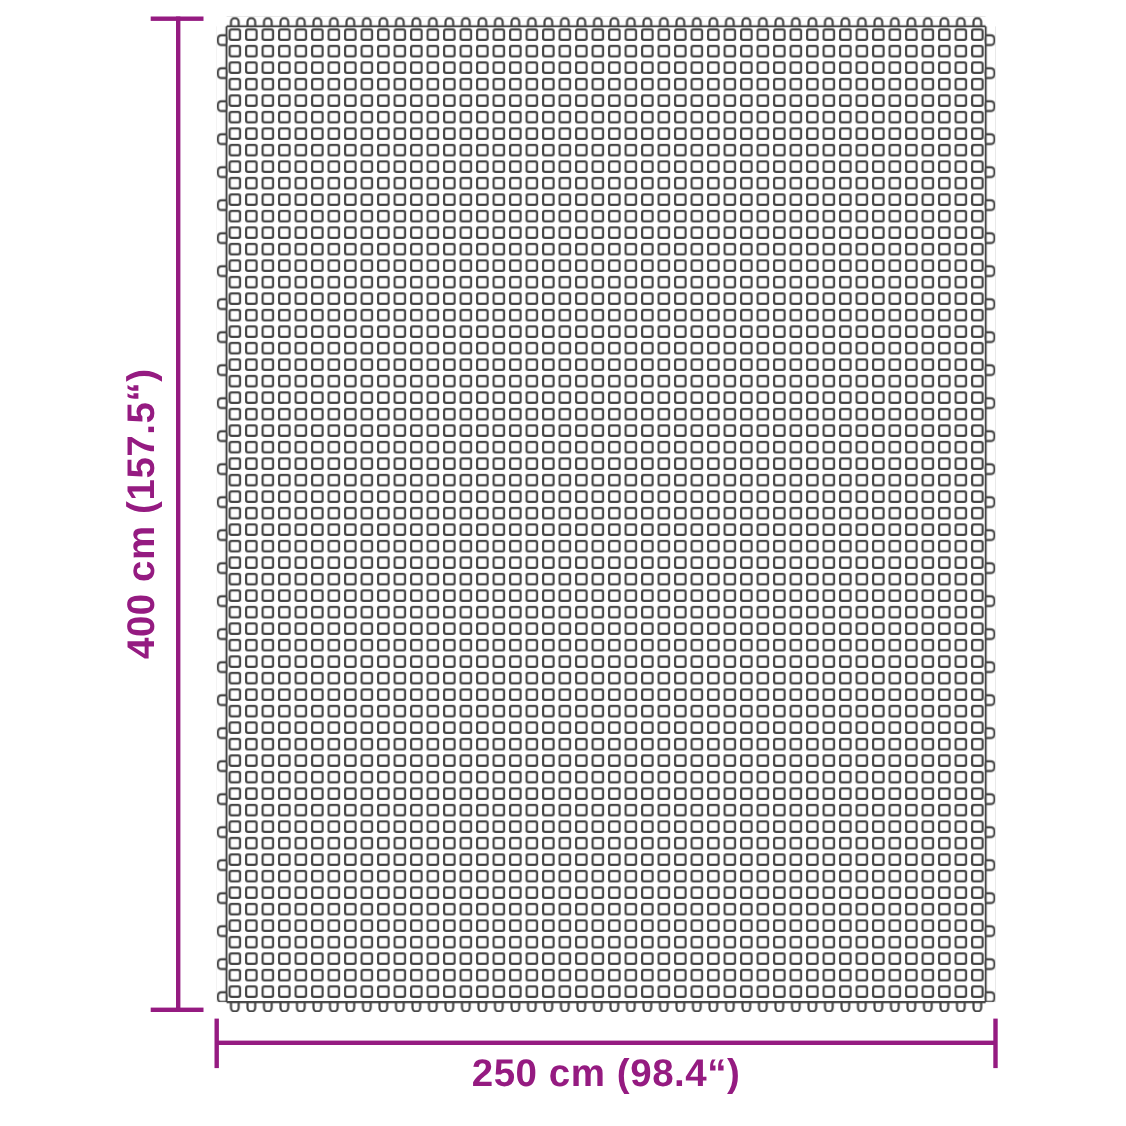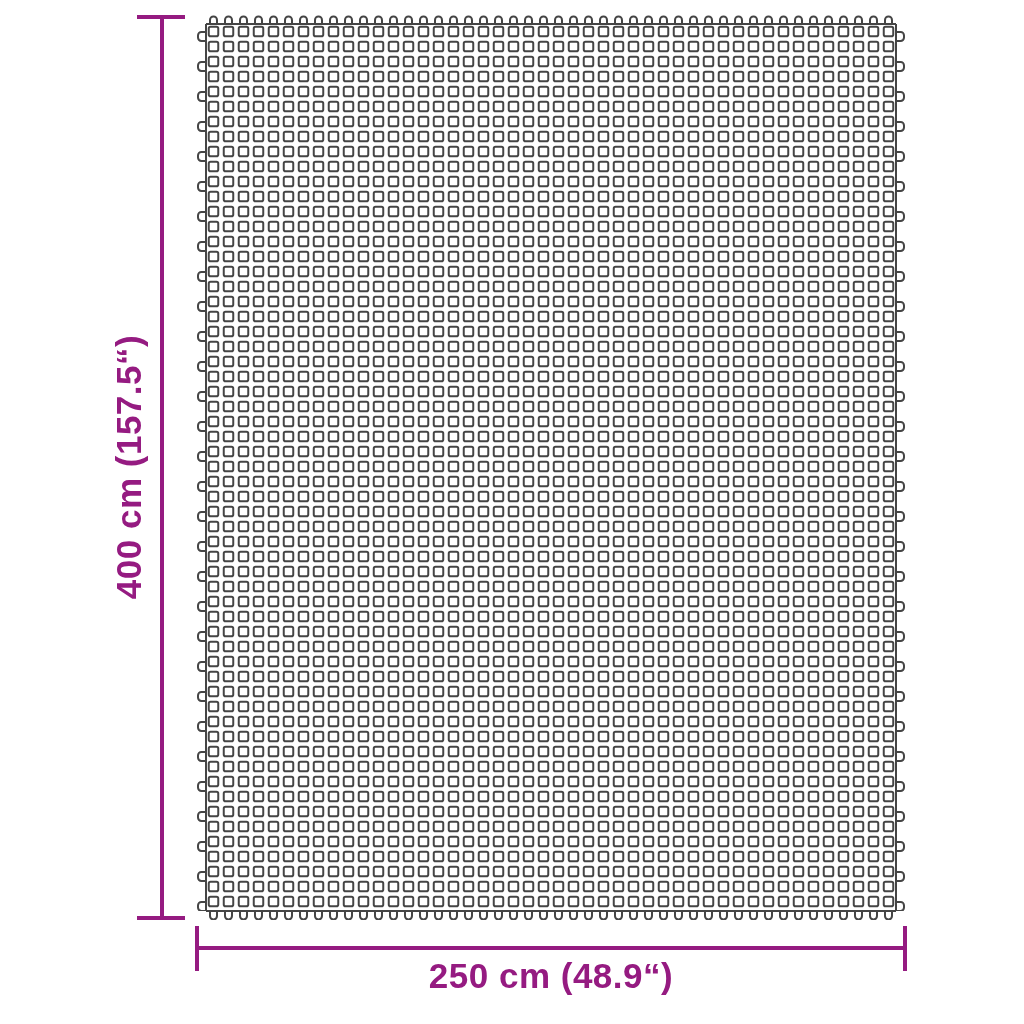--- a/index.html
+++ b/index.html
@@ -85,15 +85,15 @@
   </svg>
 
   <div class="dim v-line"></div>
   <div class="dim v-cap-t"></div>
   <div class="dim v-cap-b"></div>
   <div class="dim-label v-label">400 cm (157.5“)</div>
 
   <div class="dim h-line"></div>
   <div class="dim h-cap-l"></div>
   <div class="dim h-cap-r"></div>
-  <div class="dim-label h-label">250 cm (48.9“)</div>
+  <div class="dim-label h-label">250 cm (98.4“)</div>
 
 </div>
 
 </body></html>

